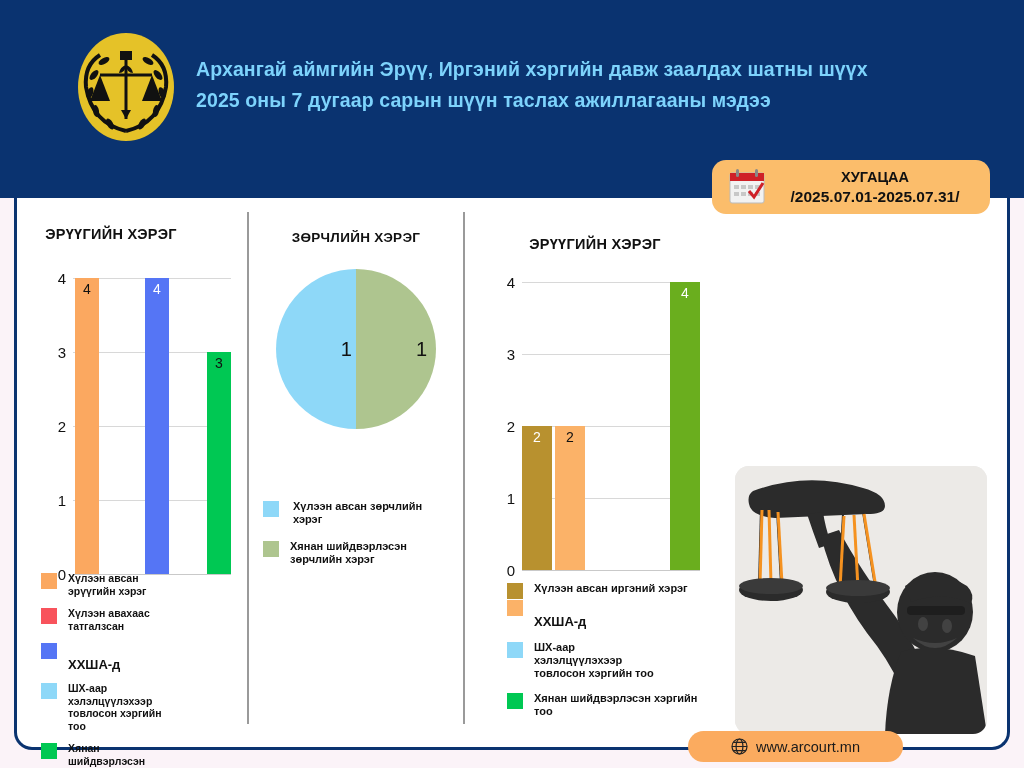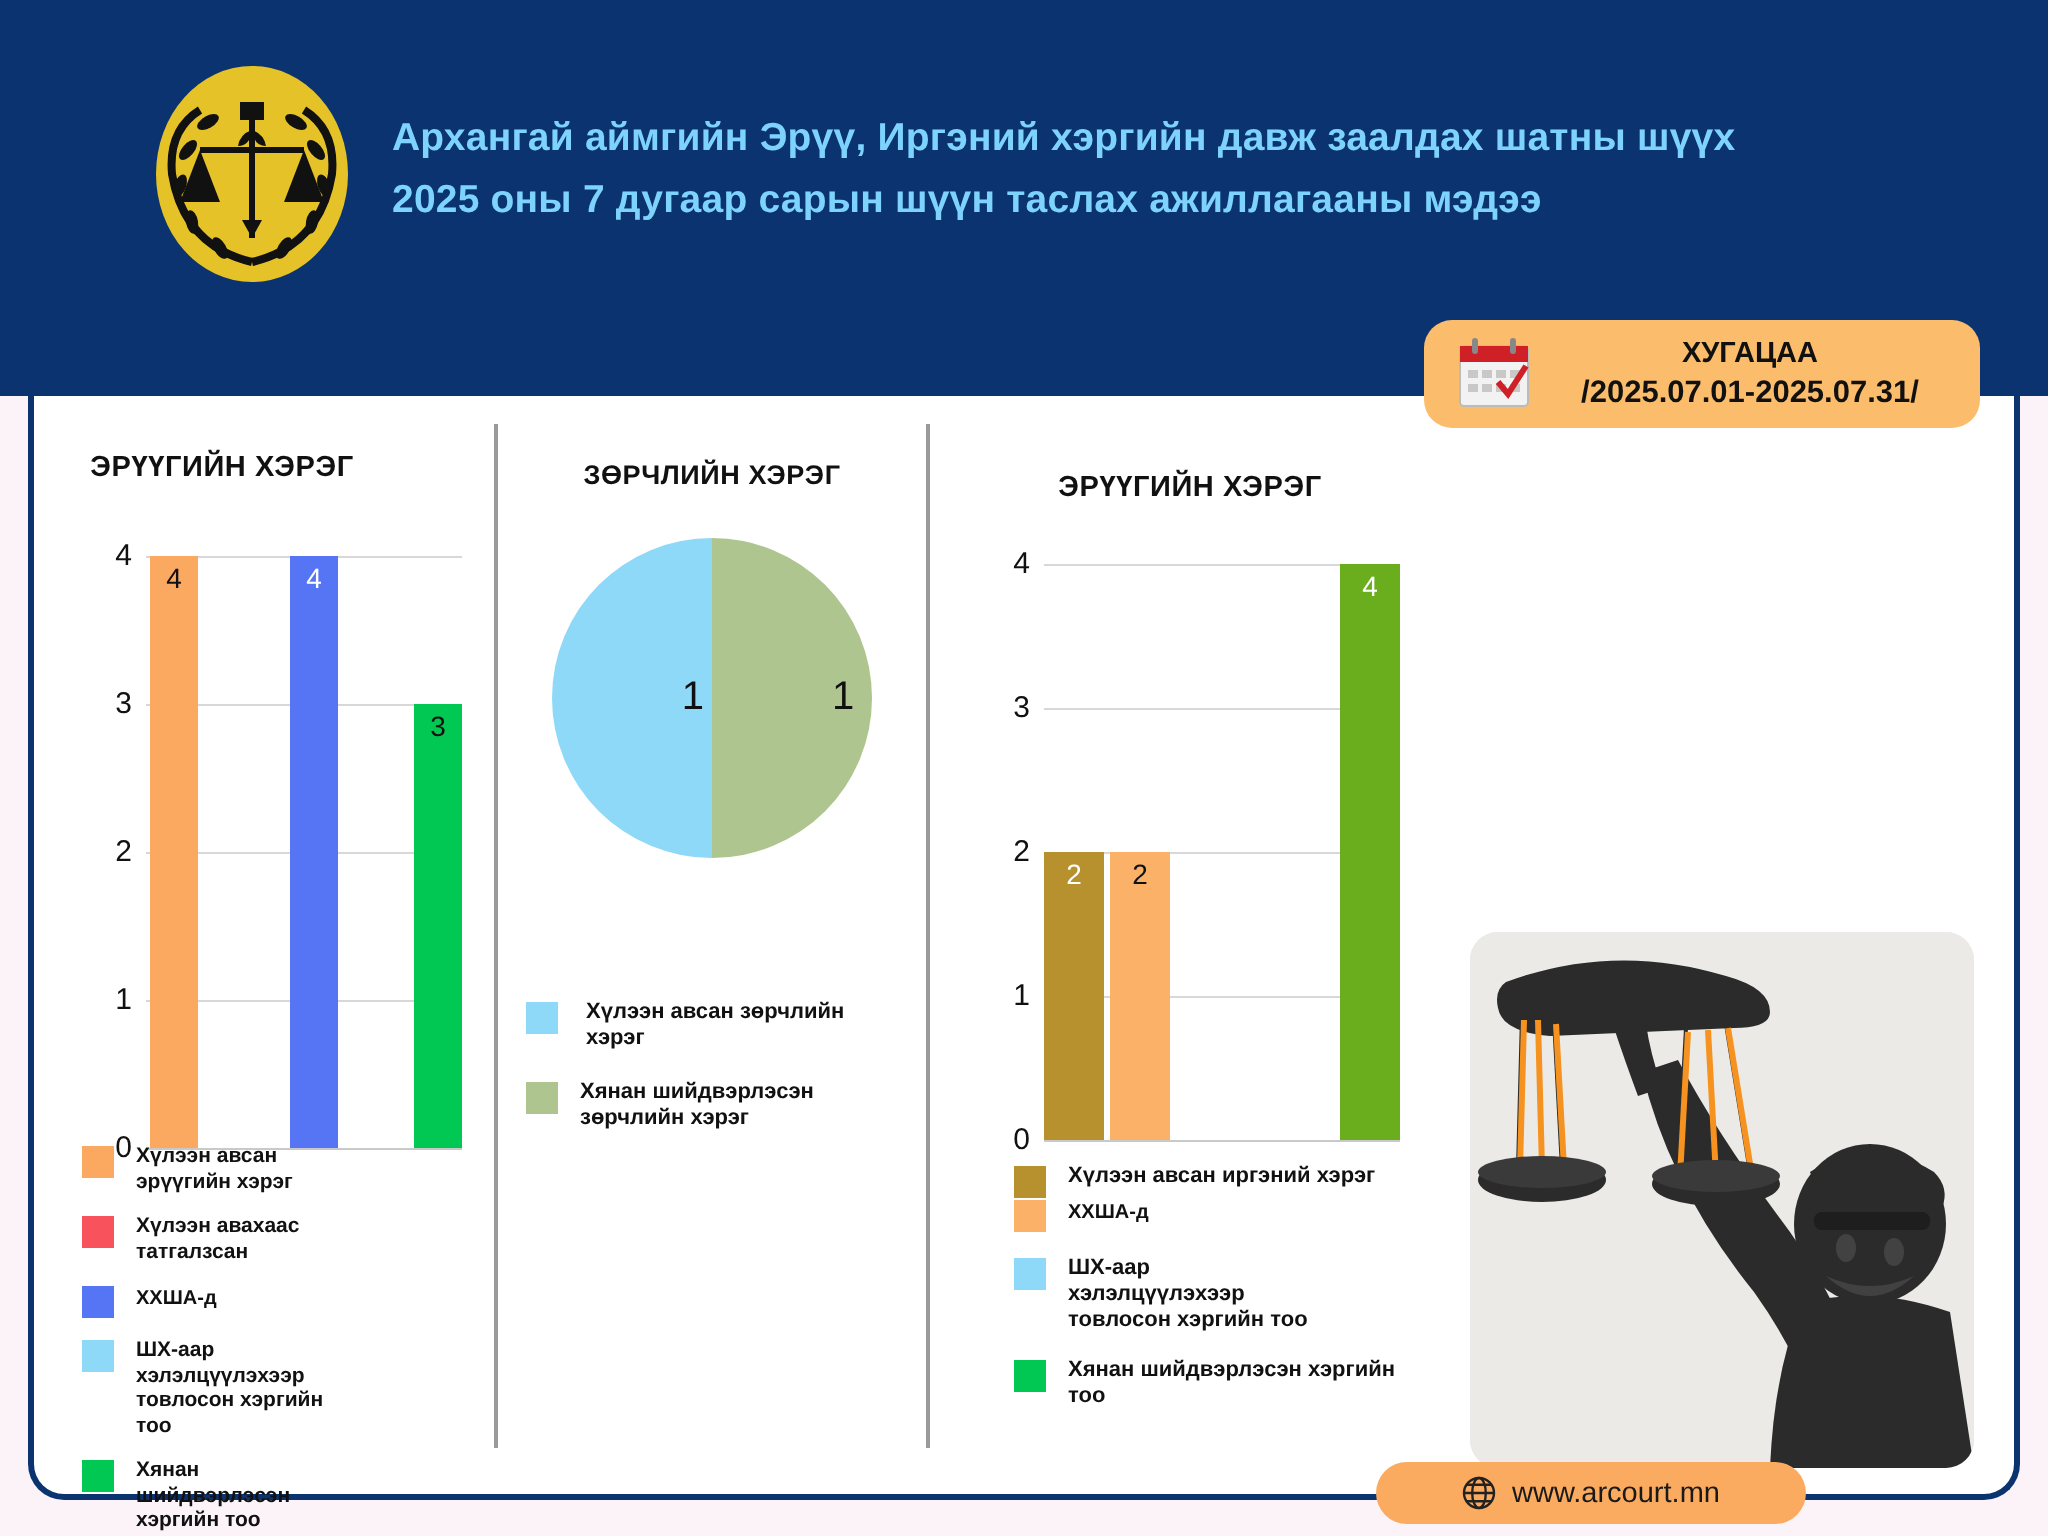--- a/index.html
+++ b/index.html
@@ -91,21 +91,21 @@
   .pie-half.right { right: 0; }
   .pie-label {
     position: absolute; font-size: 20px; color: #111; transform: translate(-50%, -50%);
   }
 
   
   .legend { position: absolute; left: 0; width: 100%; }
   .legend-item { display: flex; align-items: flex-start; margin-bottom: 10px; }
   .swatch { width: 16px; height: 16px; flex: 0 0 16px; margin-top: 1px; }
   .legend-label { margin-left: 11px; font-size: 10.5px; line-height: 12.5px; color: #111; font-weight: bold; }
-  .legend-label.big { font-size: 10px; line-height: 15px; }
+  .legend-label.big { font-size: 13px; line-height: 15px; margin-top: 15px; }
   .legend-label.mid { font-size: 11px; line-height: 13px; }
 
   
   .photo {
     position: absolute; left: 735px; top: 466px; width: 252px; height: 268px;
     border-radius: 14px; overflow: hidden; background: #e9e8e6;
   }
   .photo svg { display: block; }
 
   

